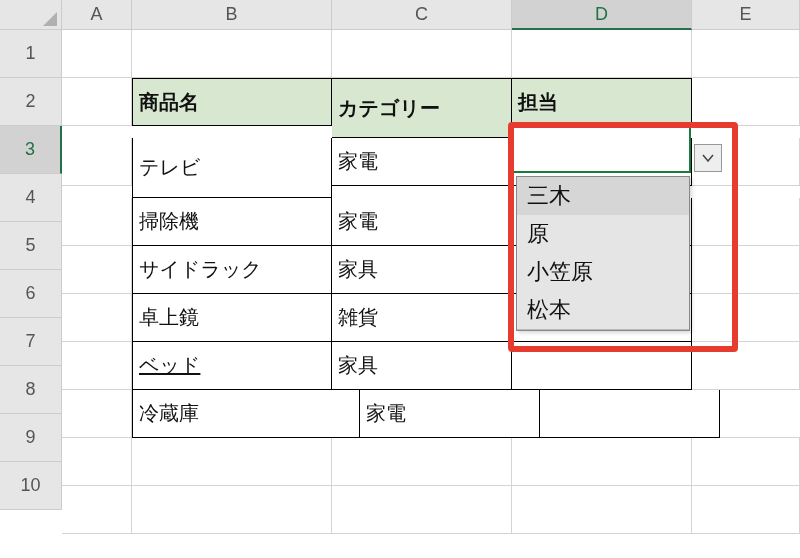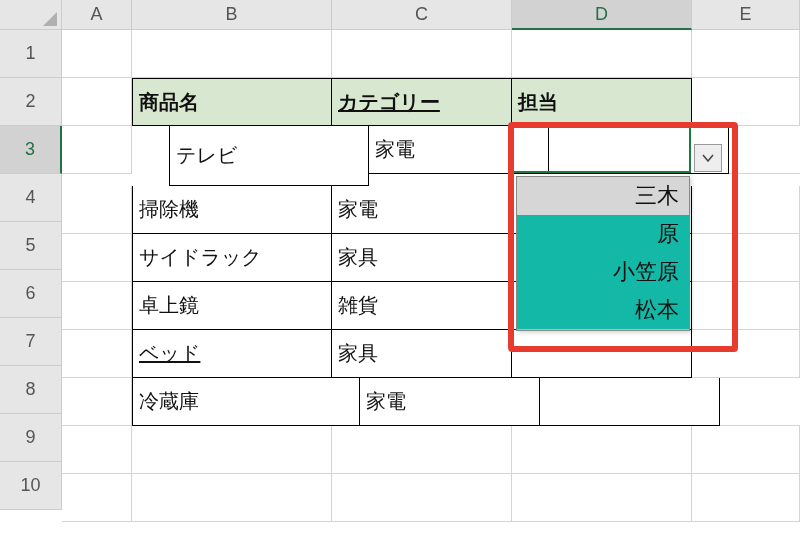--- a/index.html
+++ b/index.html
@@ -117,24 +117,23 @@
   }
   .dd-button svg { width: 12px; height: 8px; }
   .redbox {
     position: absolute;
     border: 6px solid #e63b2e;
     border-radius: 4px;
     pointer-events: none;
   }
   .dropdown {
     position: absolute;
-    background: #14b8a6;
+    background: #e5e5e5;
     border: 1px solid #888;
     box-shadow: 2px 2px 4px rgba(0,0,0,.15);
-    text-align: right;
   }
   .dropdown .opt {
     padding: 4px 10px;
     font-size: 22px;
   }
   .dropdown .opt.highlight { background: #d6d6d6; }
   .dropdown .sep { border-top: 1px solid #bbb; height: 0; margin: 0; }
 </style>
 </head>
 <body>
@@ -166,27 +165,27 @@
       <div class="gridrow">
         <div class="cell" style="width: 70px; height: 48px;"></div>
         <div class="cell" style="width: 200px; height: 48px;"></div>
         <div class="cell" style="width: 180px; height: 48px;"></div>
         <div class="cell" style="width: 180px; height: 48px;"></div>
         <div class="cell" style="width: 108px; height: 48px;"></div>
       </div>
       <div class="gridrow">
         <div class="cell" style="width: 70px; height: 48px;"></div>
         <div class="cell tbl-hcell tbl-cell tbl-border-t tbl-border-l" style="width: 200px; height: 48px;">商品名</div>
-        <div class="cell tbl-hcell tbl-cell tbl-border-t" style="width: 180px; height: 48px; text-decoration: underline;">カテゴリー</div>
+        <div class="cell tbl-hcell tbl-cell tbl-border-t" style="width: 180px; height: 60px;">カテゴリー</div>
         <div class="cell tbl-hcell tbl-cell tbl-border-t" style="width: 180px; height: 48px;">担当</div>
         <div class="cell" style="width: 108px; height: 48px;"></div>
       </div>
       <div class="gridrow">
         <div class="cell" style="width: 70px; height: 48px;"></div>
-        <div class="cell tbl-cell tbl-border-l" style="width: 200px; height: 60px; margin-left: 37px;">テレビ</div>
+        <div class="cell tbl-cell tbl-border-l" style="width: 200px; height: 60px;">テレビ</div>
         <div class="cell tbl-cell" style="width: 180px; height: 48px;">家電</div>
         <div class="cell tbl-cell" style="width: 180px; height: 48px;"></div>
         <div class="cell" style="width: 108px; height: 48px;"></div>
       </div>
       <div class="gridrow">
         <div class="cell" style="width: 70px; height: 48px;"></div>
         <div class="cell tbl-cell tbl-border-l" style="width: 200px; height: 48px;">掃除機</div>
         <div class="cell tbl-cell" style="width: 180px; height: 48px;">家電</div>
         <div class="cell tbl-cell" style="width: 180px; height: 48px;"></div>
         <div class="cell" style="width: 108px; height: 48px;"></div>

